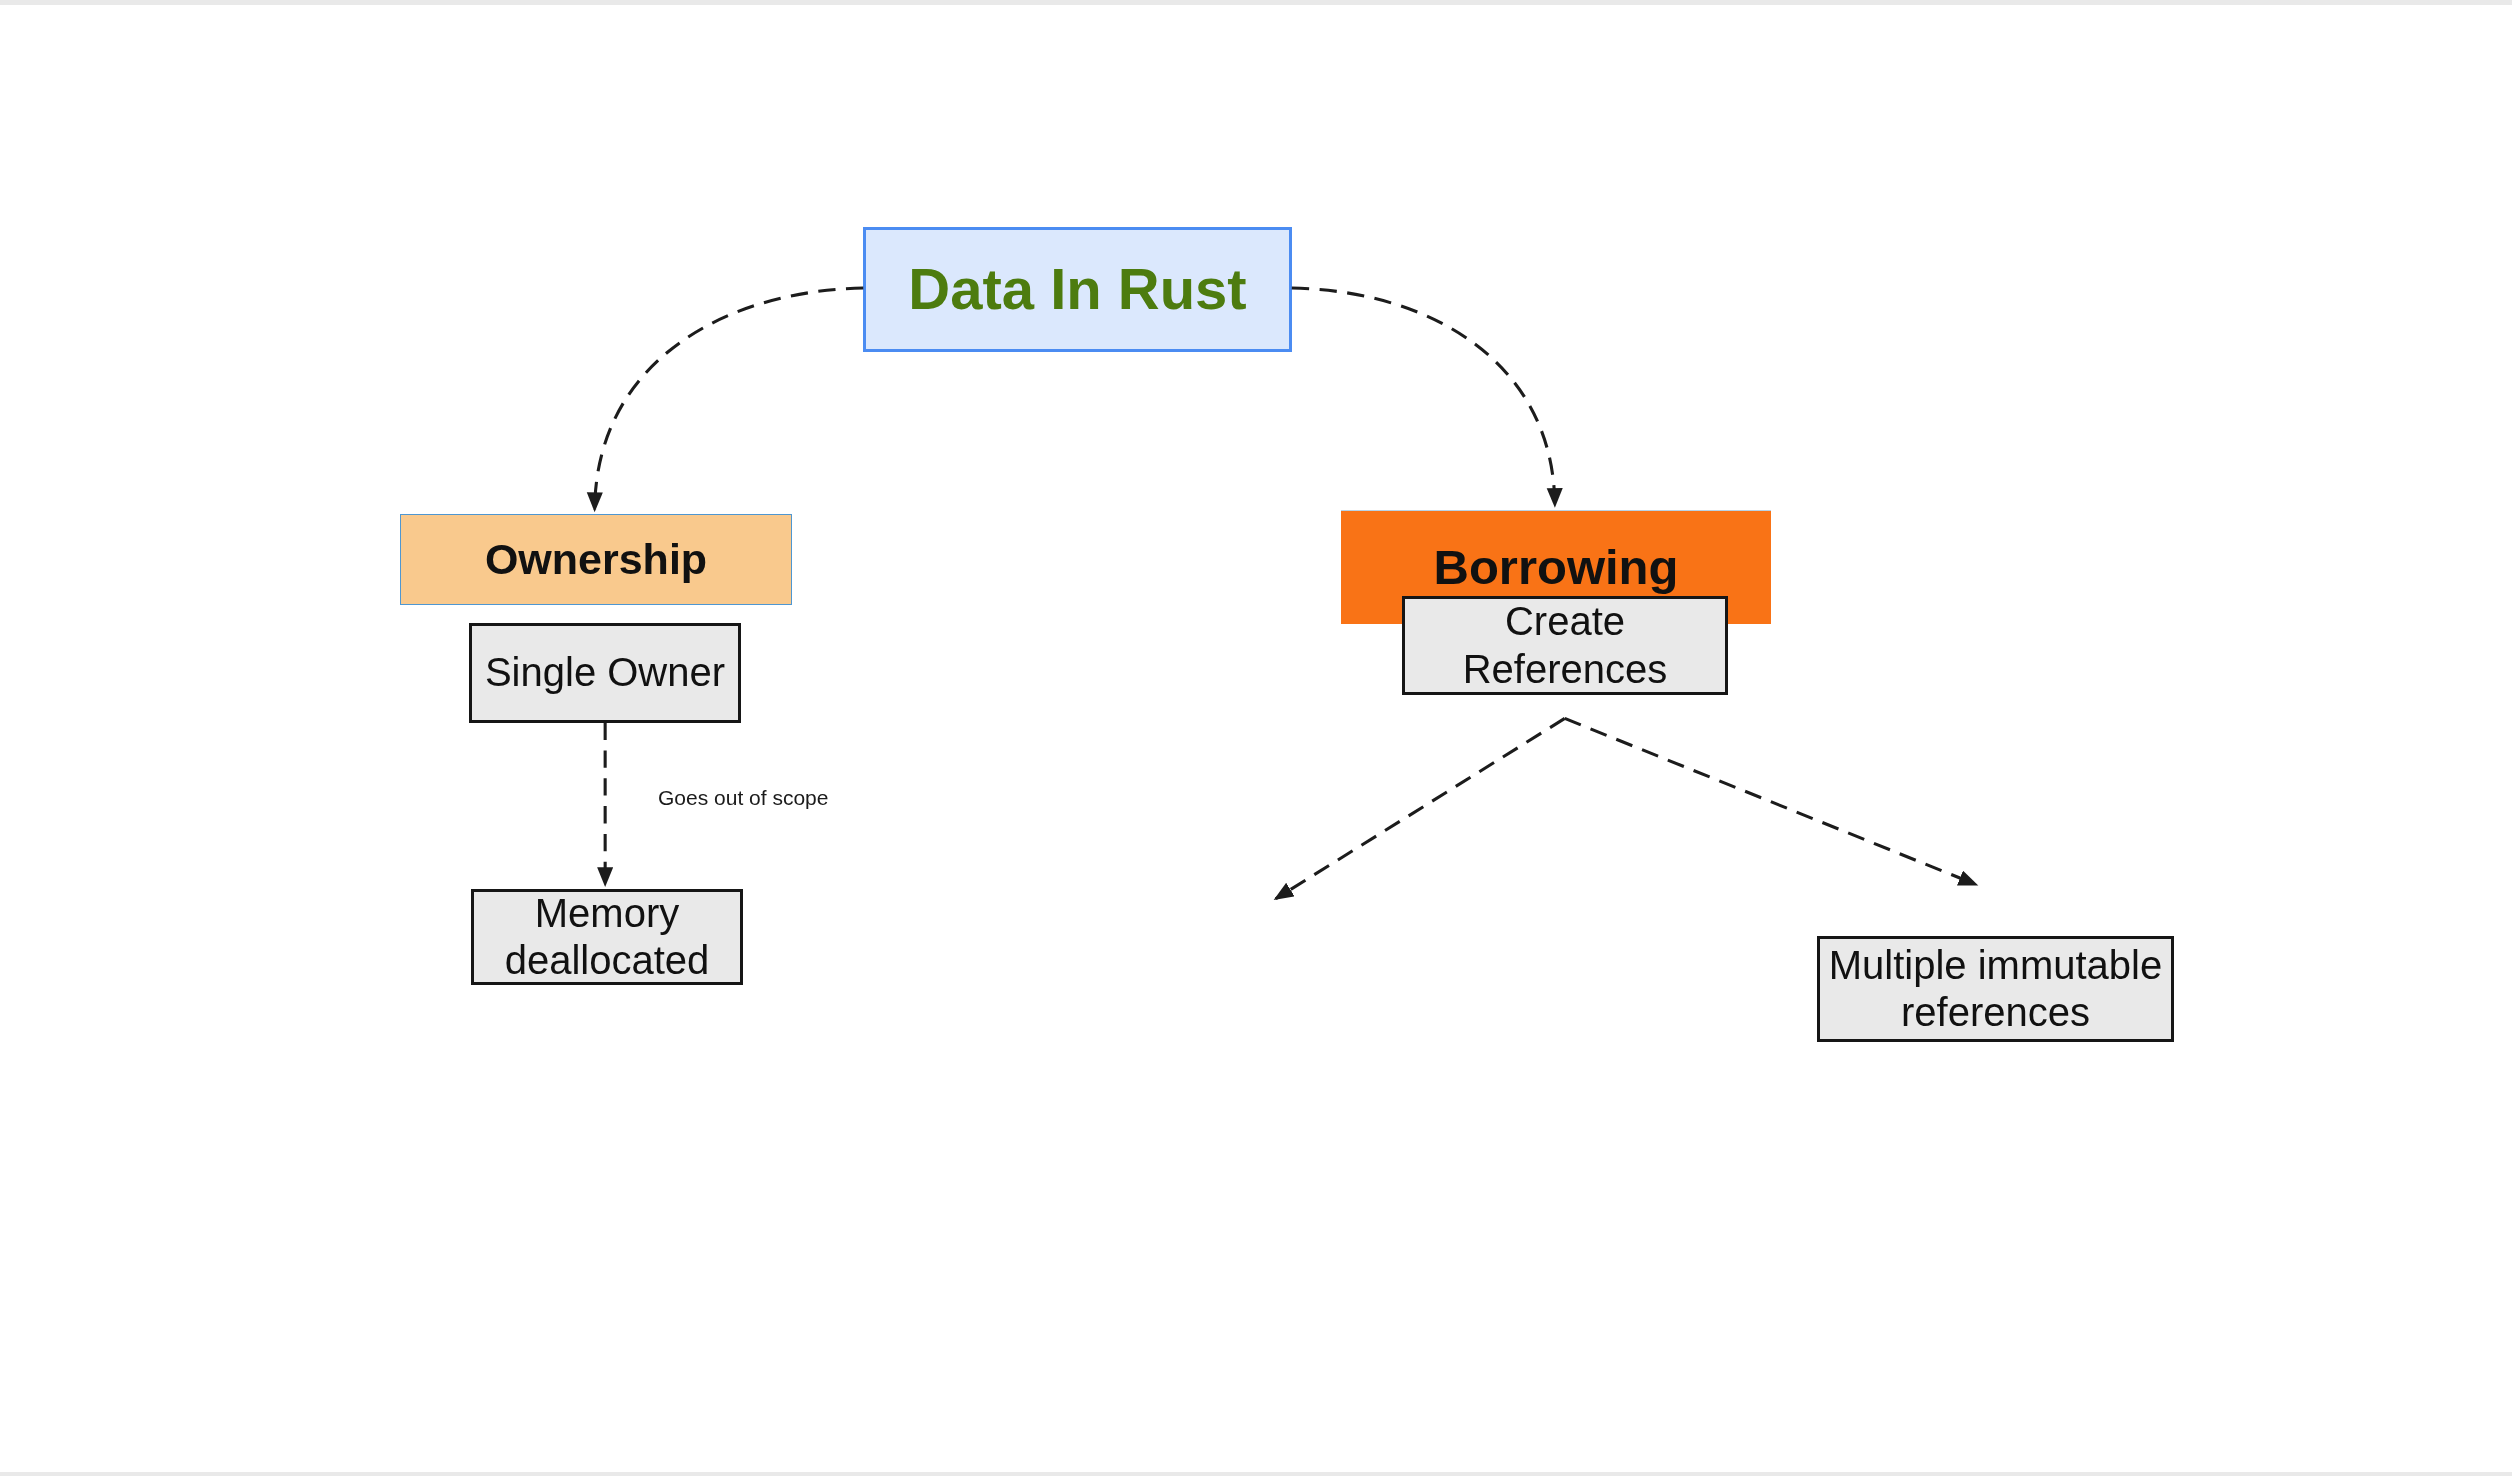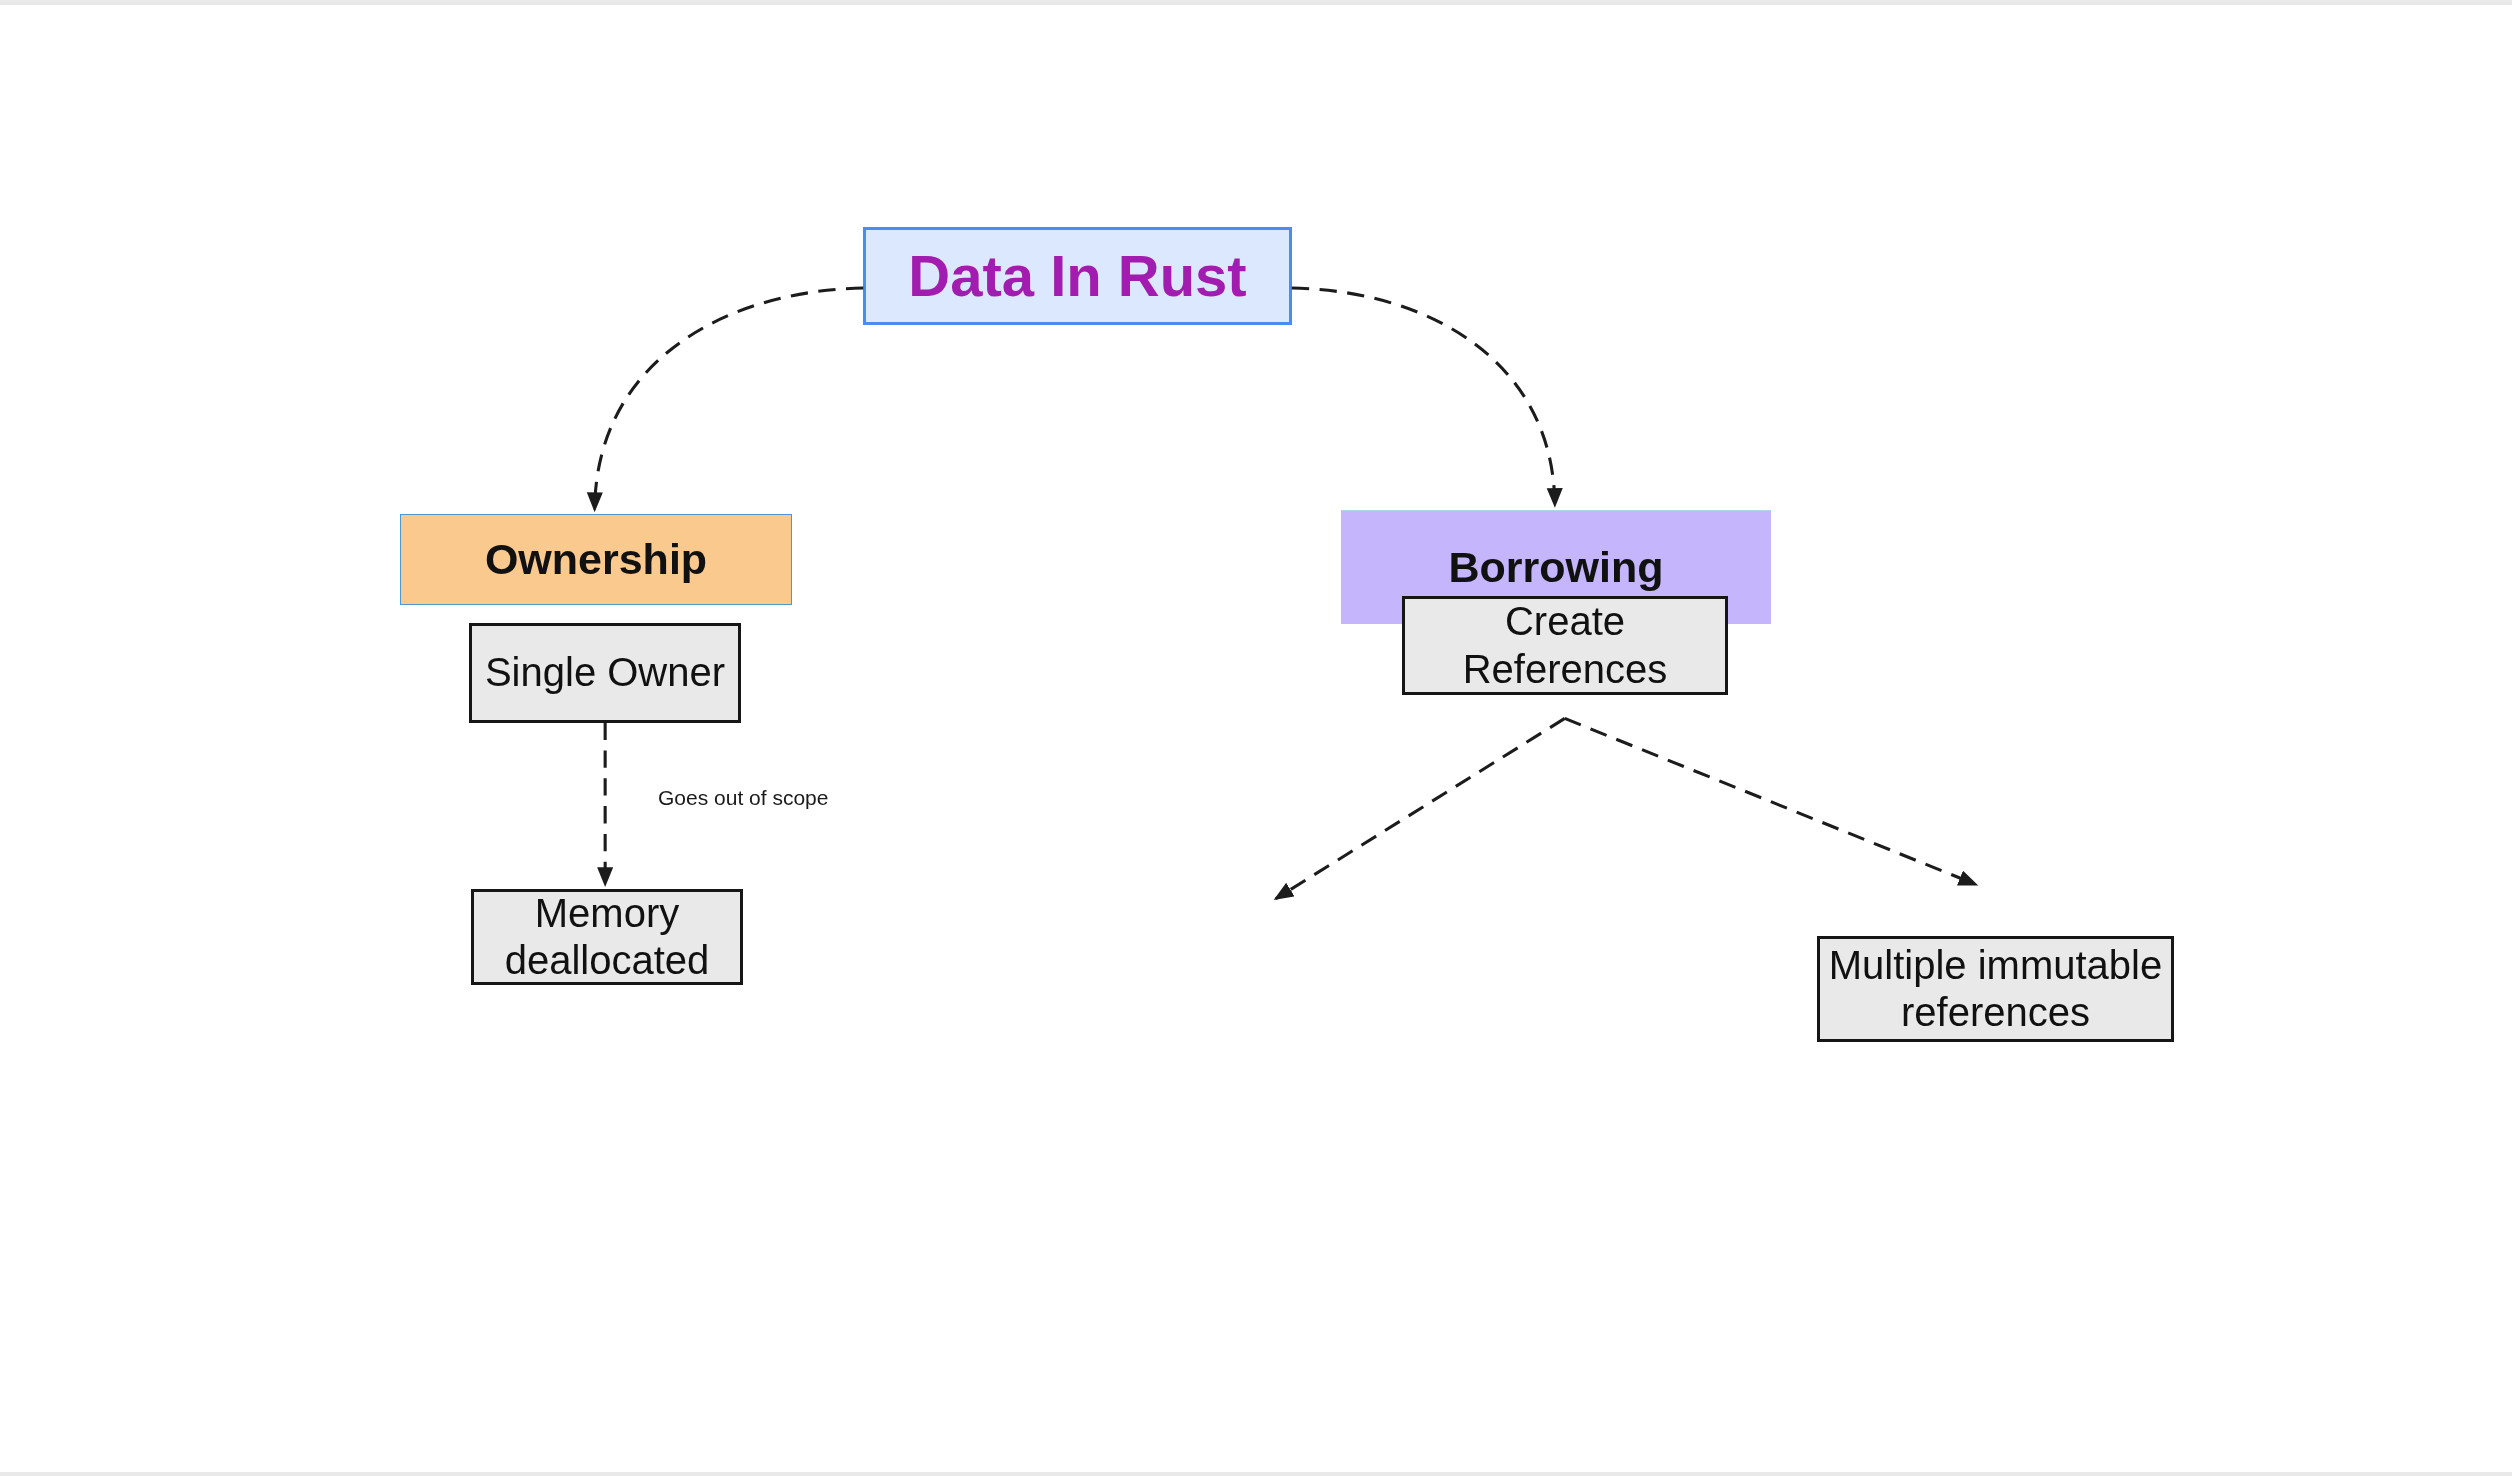--- a/index.html
+++ b/index.html
@@ -32,45 +32,45 @@
     align-items: center;
     justify-content: center;
     text-align: center;
     box-sizing: border-box;
     line-height: 1.18;
   }
 
   
   .node.title {
     left: 863px; top: 227px;
-    width: 429px; height: 98px;
+    width: 429px; height: 125px;
     background: #dbe8fd;
     border: 3.7px solid #4b8cf2;
     font-size: 58px;
     font-weight: 700;
-    color: #a21caf;
+    color: #4d7c0f;
     z-index: 2;
   }
 
   
   .node.ownership {
     left: 400px; top: 514px;
     width: 392px; height: 91px;
     background: #f9c98d;
     border: 1.9px solid #4f97d1;
     font-size: 43px;
     font-weight: 700;
     z-index: 2;
   }
   .node.borrowing {
     left: 1341px; top: 510px;
     width: 430px; height: 114px;
-    background: #c4b5fd;
+    background: #f97316;
     border-top: 1.2px solid #b9d3e6;
-    font-size: 43px;
+    font-size: 49px;
     font-weight: 700;
     z-index: 2;
   }
 
   
   .node.flow {
     background: #e9e9e9;
     border: 3.1px solid #161616;
     font-size: 40px;
     font-weight: 500;

